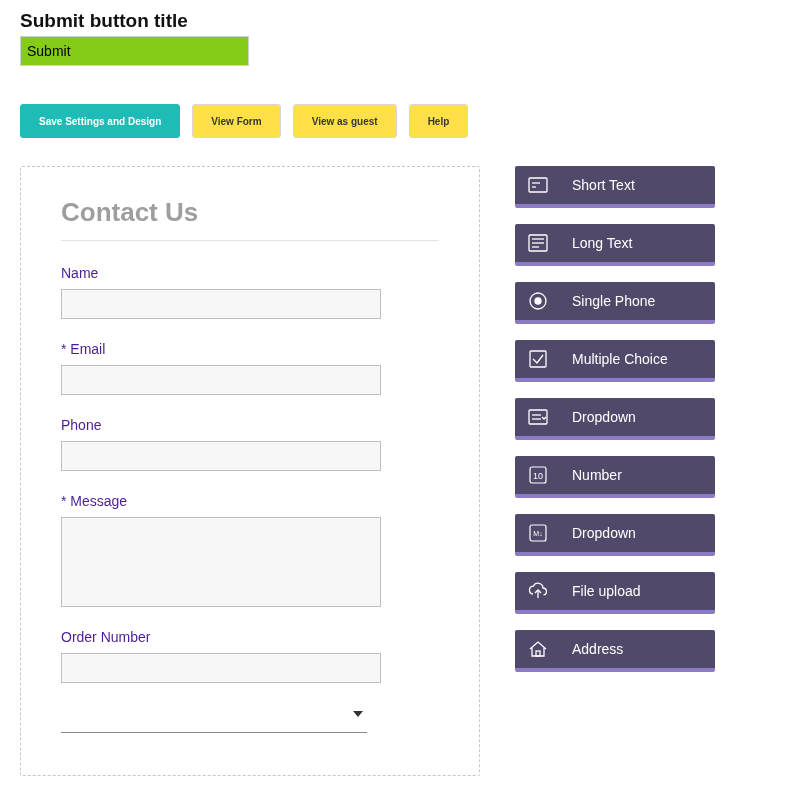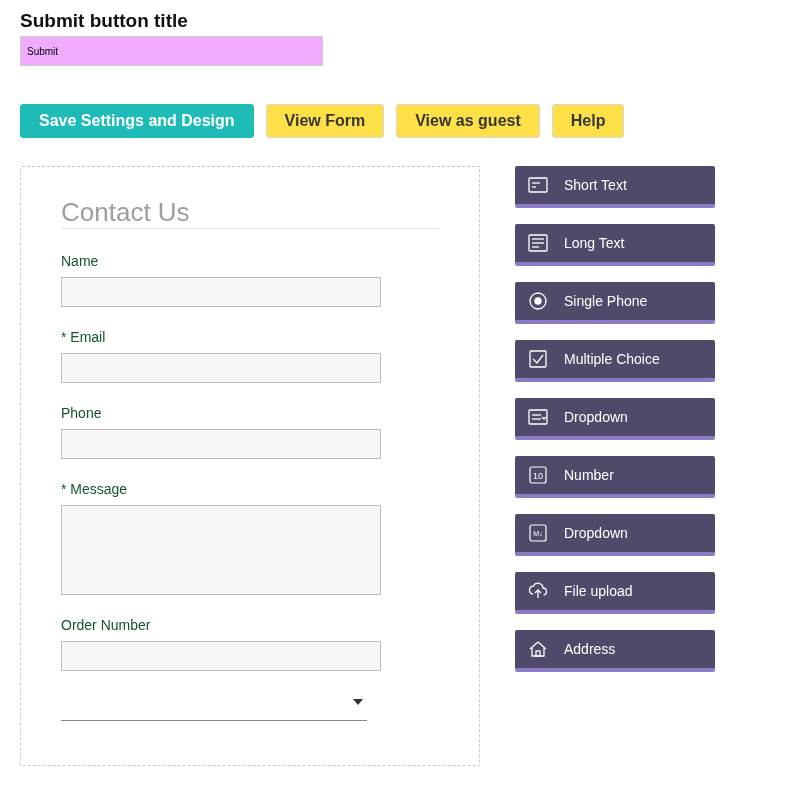--- a/index.html
+++ b/index.html
@@ -14,44 +14,44 @@
   }
 
   
   .top-label {
     font-weight: 700;
     font-size: 19px;
     margin-bottom: 4px;
     color: #111;
   }
   .top-input {
-    width: 303px;
+    width: 229px;
     height: 30px;
     border: 1px solid #cfcfcf;
-    background: #f0abfc;
+    background: #84cc16;
     padding: 4px 6px;
-    font-size: 10px;
+    font-size: 14px;
     font-family: inherit;
   }
 
   
   .toolbar {
     margin-top: 38px;
     display: flex;
     gap: 12px;
     align-items: center;
   }
   .btn {
     display: inline-flex;
     align-items: center;
     justify-content: center;
     height: 34px;
     padding: 16px 18px;
     border-radius: 3px;
-    font-size: 16px;
+    font-size: 10px;
     cursor: pointer;
     border: 1px solid transparent;
   }
   .btn-primary {
     background: #1fbbb6;
     color: #fff;
     font-weight: 700;
     border: 1px solid #1fbbb6;
   }
   .btn-secondary {
@@ -74,29 +74,30 @@
     width: 460px;
     border: 1px dashed #c6c6c6;
     border-radius: 2px;
     padding: 30px 40px 20px 40px;
     min-height: 600px;
     background: #fff;
   }
   .form-title {
     color: #9e9e9e;
     font-size: 26px;
-    font-weight: 400;
+    font-weight: 700;
+    margin-bottom: 12px;
   }
   .form-title-underline {
     border-bottom: 1px solid #e3e3e3;
     margin-bottom: 24px;
   }
   .field-group { margin-bottom: 22px; }
   .field-label {
-    color: #14532d;
+    color: #4c1d95;
     font-size: 14px;
     margin-bottom: 8px;
   }
   .field-input {
     width: 320px;
     height: 30px;
     border: 1px solid #bfbfbf;
     background: #f7f7f7;
     padding: 4px 6px;
     font-size: 14px;
@@ -135,21 +136,21 @@
     flex-direction: column;
     gap: 16px;
   }
   .palette-item {
     height: 42px;
     background: #51496a;
     border-radius: 2px;
     display: flex;
     align-items: center;
     padding-left: 12px;
-    gap: 15px;
+    gap: 23px;
     cursor: grab;
     position: relative;
     color: #fff;
     font-size: 14px;
     border-bottom: 4px solid #8d7ac5;
   }
   .palette-item svg { flex: 0 0 auto; }
   .palette-label { white-space: nowrap; }
 </style>
 </head>

